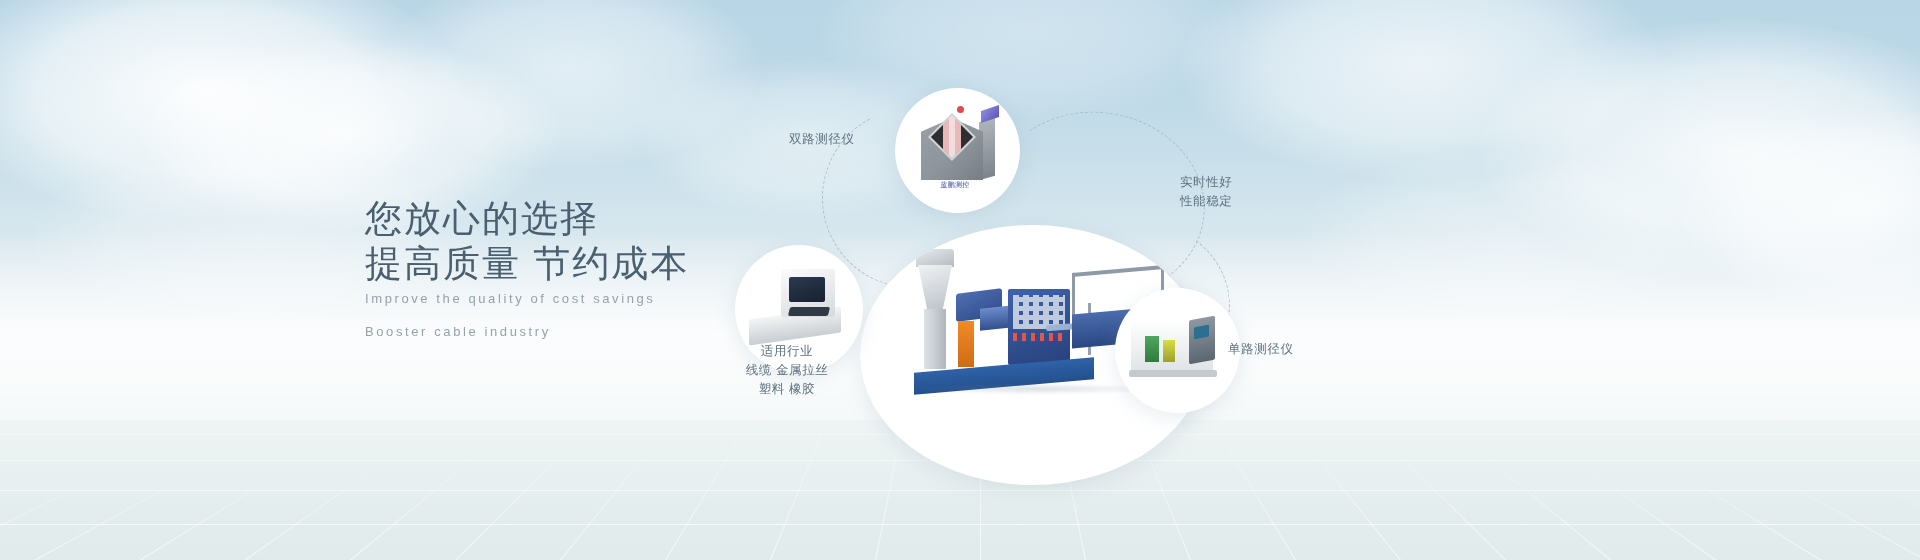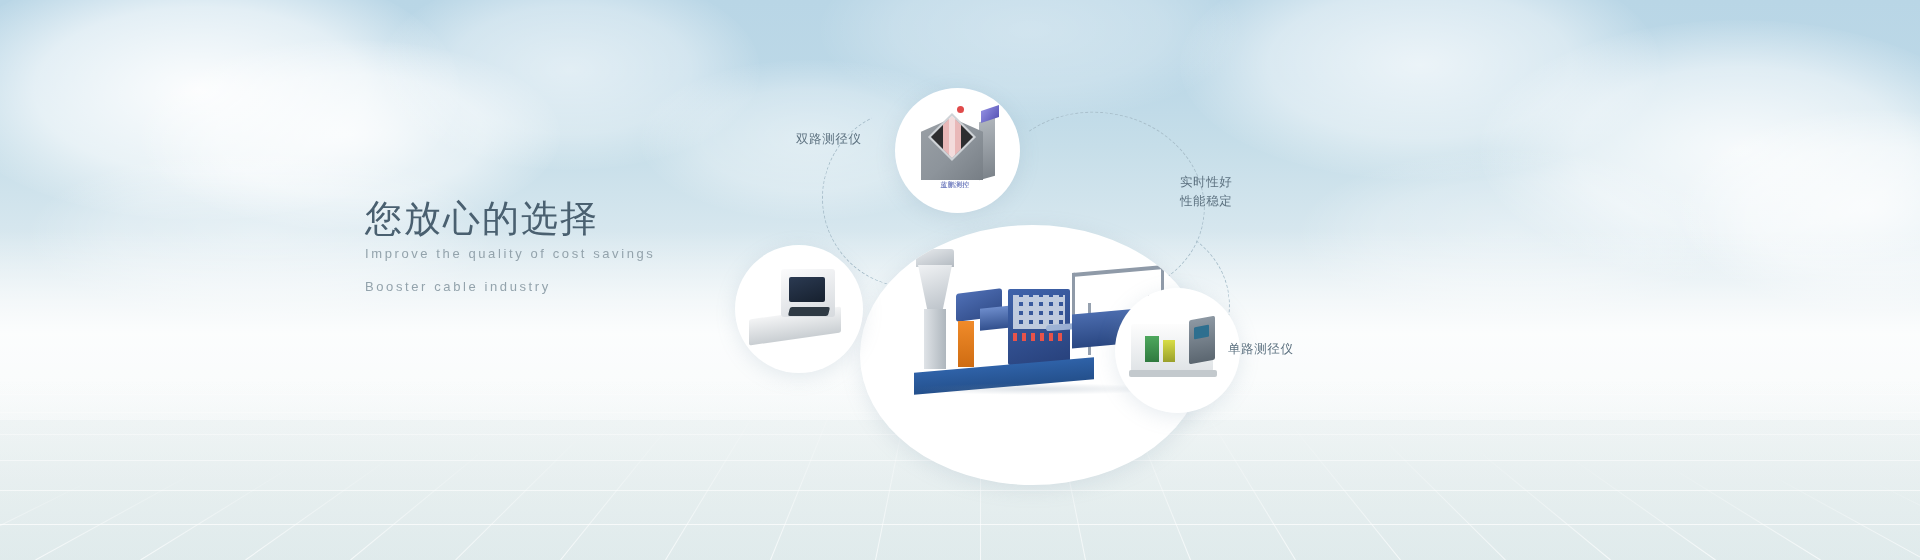--- a/index.html
+++ b/index.html
@@ -142,21 +142,21 @@
 
   
   .label {
     position:absolute;
     font-size:12.5px;
     line-height:18px;
     color:#5d7280;
     letter-spacing:.6px;
     white-space:nowrap;
   }
-  .label-dual   { left:96px;  top:70px; }
+  .label-dual   { left:89px;  top:70px; }
   .label-single { left:528px; top:280px;font-family:Liberation Serif, serif; }
   .label-perf   { left:480px; top:113px; text-align:left; line-height:19px; }
   .label-apply  { left:28px;  top:282px; text-align:center; width:118px; line-height:19px; }
 
   .slogan {
     position:absolute;
     left:372px; top:110px;
     font-size:21px;
     line-height:27px;
     color:#34404a;
@@ -378,20 +378,21 @@
       <div class="floor-v" style="left: 1505px; transform: rotate(-45.27deg); opacity: 0.8;"></div>
       <div class="floor-v" style="left: 1610px; transform: rotate(-50.46deg); opacity: 0.8;"></div>
       <div class="floor-v" style="left: 1715px; transform: rotate(-54.72deg); opacity: 0.8;"></div>
       <div class="floor-v" style="left: 1820px; transform: rotate(-58.24deg); opacity: 0.8;"></div>
       <div class="floor-v" style="left: 1925px; transform: rotate(-61.18deg); opacity: 0.8;"></div>
       <div class="floor-v" style="left: 2030px; transform: rotate(-63.65deg); opacity: 0.8;"></div>
     </div>
 
   <div class="copy">
     <div class="headline">您放心的选择</div>
+    <div class="headline">提高质量 节约成本</div>
     <div class="eng second">Improve the quality of cost savings</div>
     <div class="eng">Booster cable industry</div>
   </div>
 
   <div class="graphic">
 
     <div class="arc arc-1"></div>
     <div class="arc arc-2"></div>
     <div class="arc arc-3"></div>
 
@@ -449,16 +450,21 @@
     </div>
 
     <div class="label label-dual">双路测径仪</div>
     <div class="label label-single">单路测径仪</div>
 
     <div class="label label-perf">
       <div>实时性好</div>
       <div>性能稳定</div>
     </div>
 
+    <div class="label label-apply">
+      <div>适用行业</div>
+      <div>线缆 金属拉丝</div>
+      <div>塑料 橡胶</div>
+    </div>
 
 
   </div>
 </div>
 
 </body></html>

